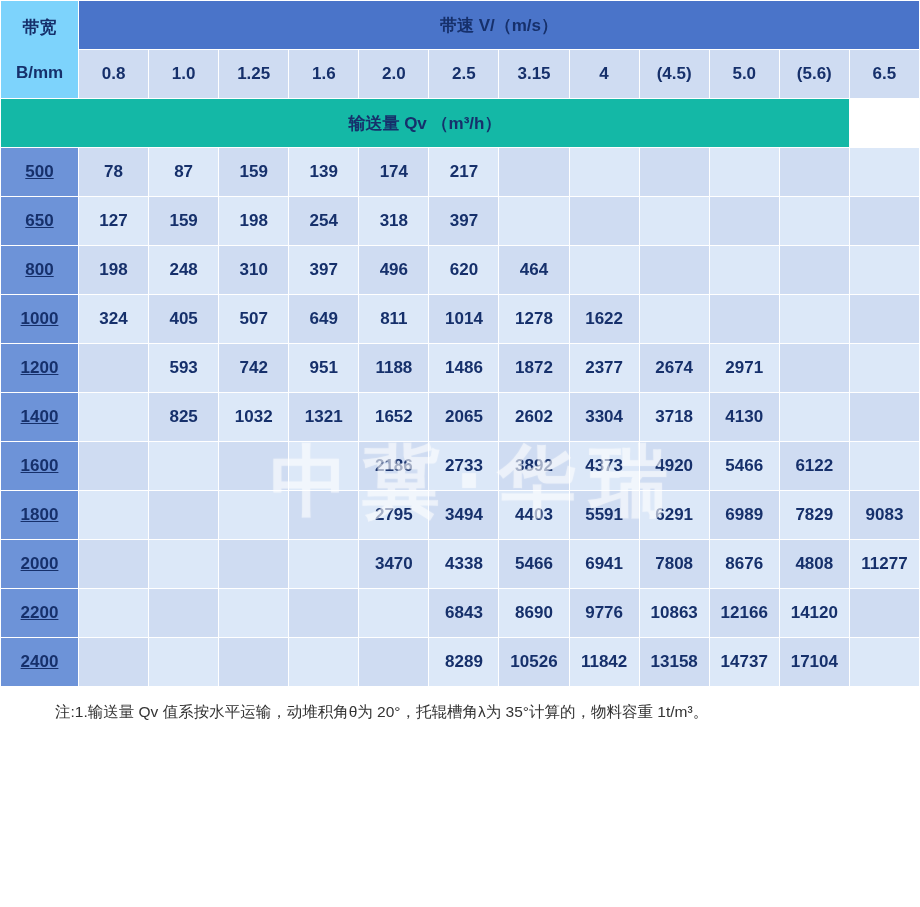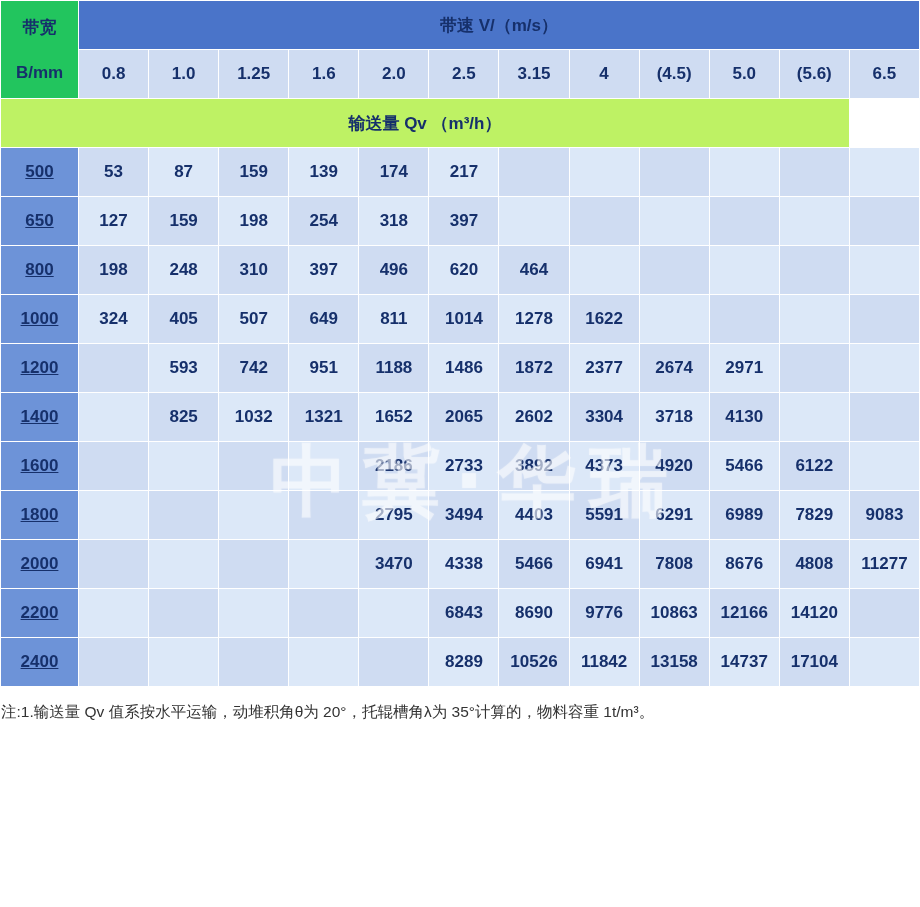--- a/index.html
+++ b/index.html
@@ -52,56 +52,57 @@
     padding: 0;
   }
   
   .hdr-main {
     background: #4a74c9;
     color: #ffffff;
     font-size: 18px;
     font-weight: bold;
   }
   .hdr-corner {
-    background: #22c55e;
+    background: #7dd3fc;
     color: #ffffff;
     font-size: 18px;
     font-weight: bold;
     width: 78px;
   }
   .hdr-speed {
     background: #cfdcf2;
     color: #16306b;
     font-size: 17px;
     font-weight: bold;
     height: 52px;
     margin-top: 40px;
   }
   .hdr-qv {
-    background: #bef264;
+    background: #14b8a6;
     color: #16306b;
     font-size: 18px;
     font-weight: bold;
     height: 56px;
   }
   .row-label {
     background: #6d93d8;
     color: #ffffff;
     font-size: 18px;
     font-weight: bold;
     text-decoration: underline;
   }
   .cell-a { background: #cfdcf2; }
   .cell-b { background: #dce8f8; }
   .note {
     font-size: 15.5px;
     color: #333333;
-    padding: 14px 6px 0 1px;
+    padding: 14px 6px 0 14px;
     line-height: 1.4;
     letter-spacing: 0px;
+    margin-left: 41px;
   }
   .watermark {
     position: absolute;
     top: 430px;
     left: 16px;
     width: 920px;
     text-align: center;
     font-size: 78px;
     font-weight: bold;
     color: rgba(255,255,255,0.45);
@@ -142,21 +143,21 @@
           <td class="hdr-speed">5.0</td>
           <td class="hdr-speed">(5.6)</td>
           <td class="hdr-speed">6.5</td>
         </tr>
         <tr>
           <td class="hdr-qv" colspan="12">输送量 Qv （m³/h）</td>
         </tr>
 
         <tr>
           <td class="row-label">500</td>
-          <td class="cell-a">53</td>
+          <td class="cell-a">78</td>
           <td class="cell-b">87</td>
           <td class="cell-a">159</td>
           <td class="cell-b">139</td>
           <td class="cell-a">174</td>
           <td class="cell-b">217</td>
           <td class="cell-a"></td>
           <td class="cell-b"></td>
           <td class="cell-a"></td>
           <td class="cell-b"></td>
           <td class="cell-a"></td>

